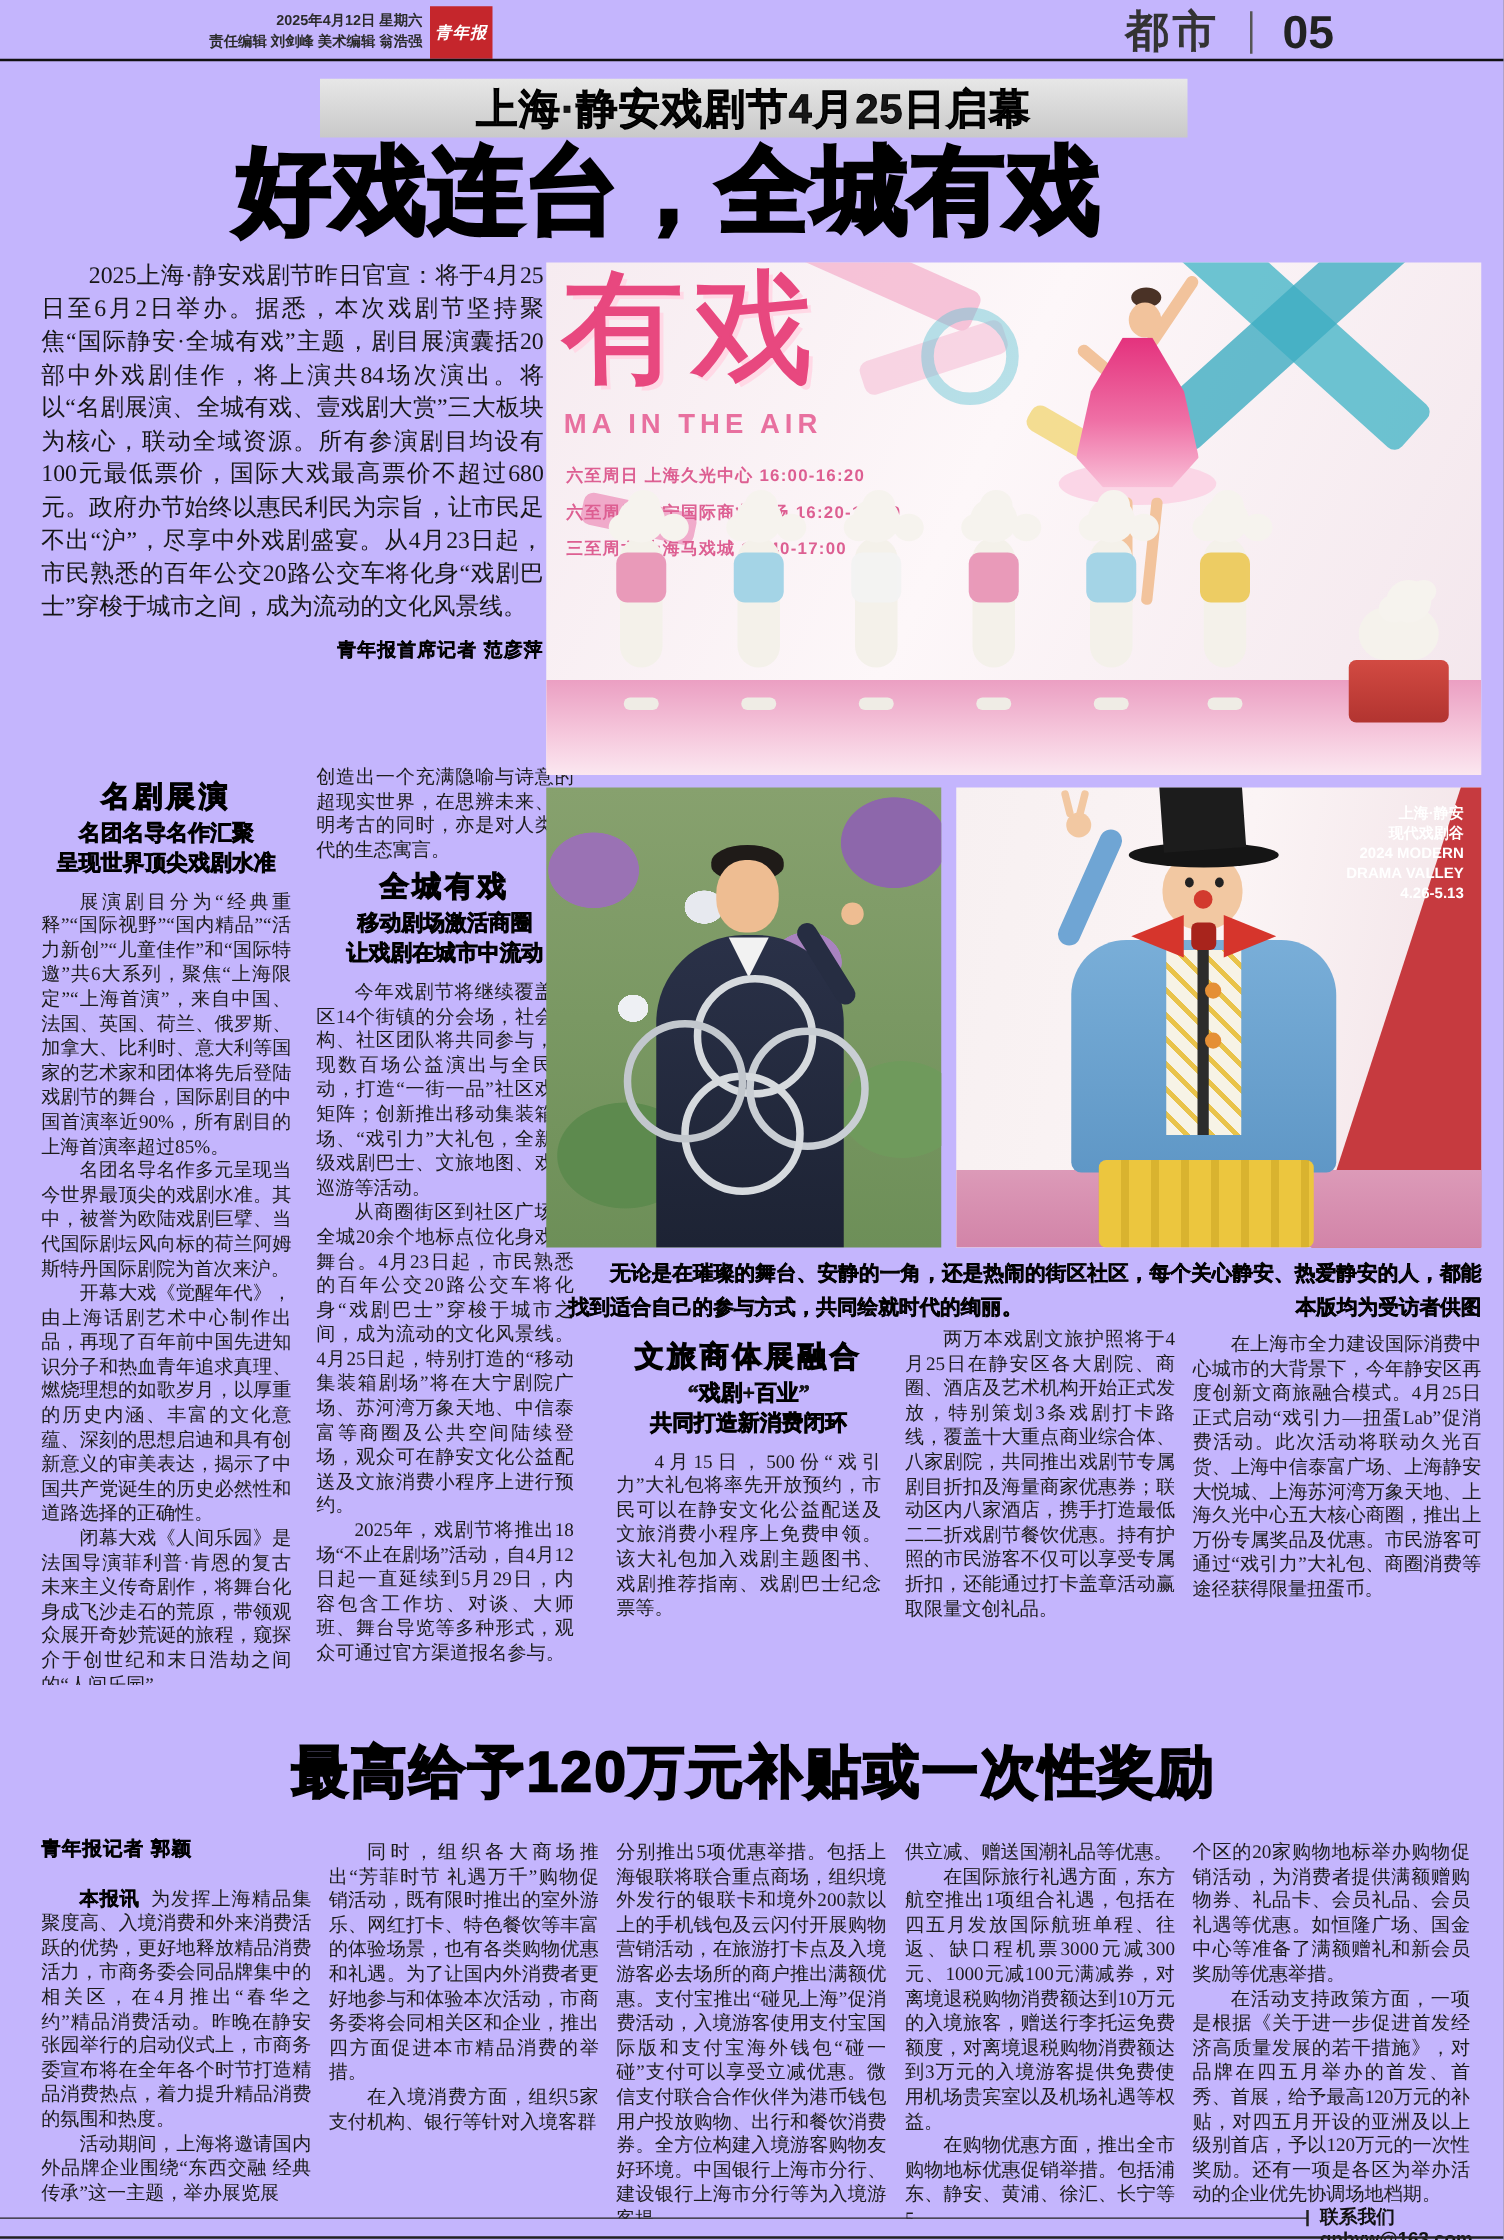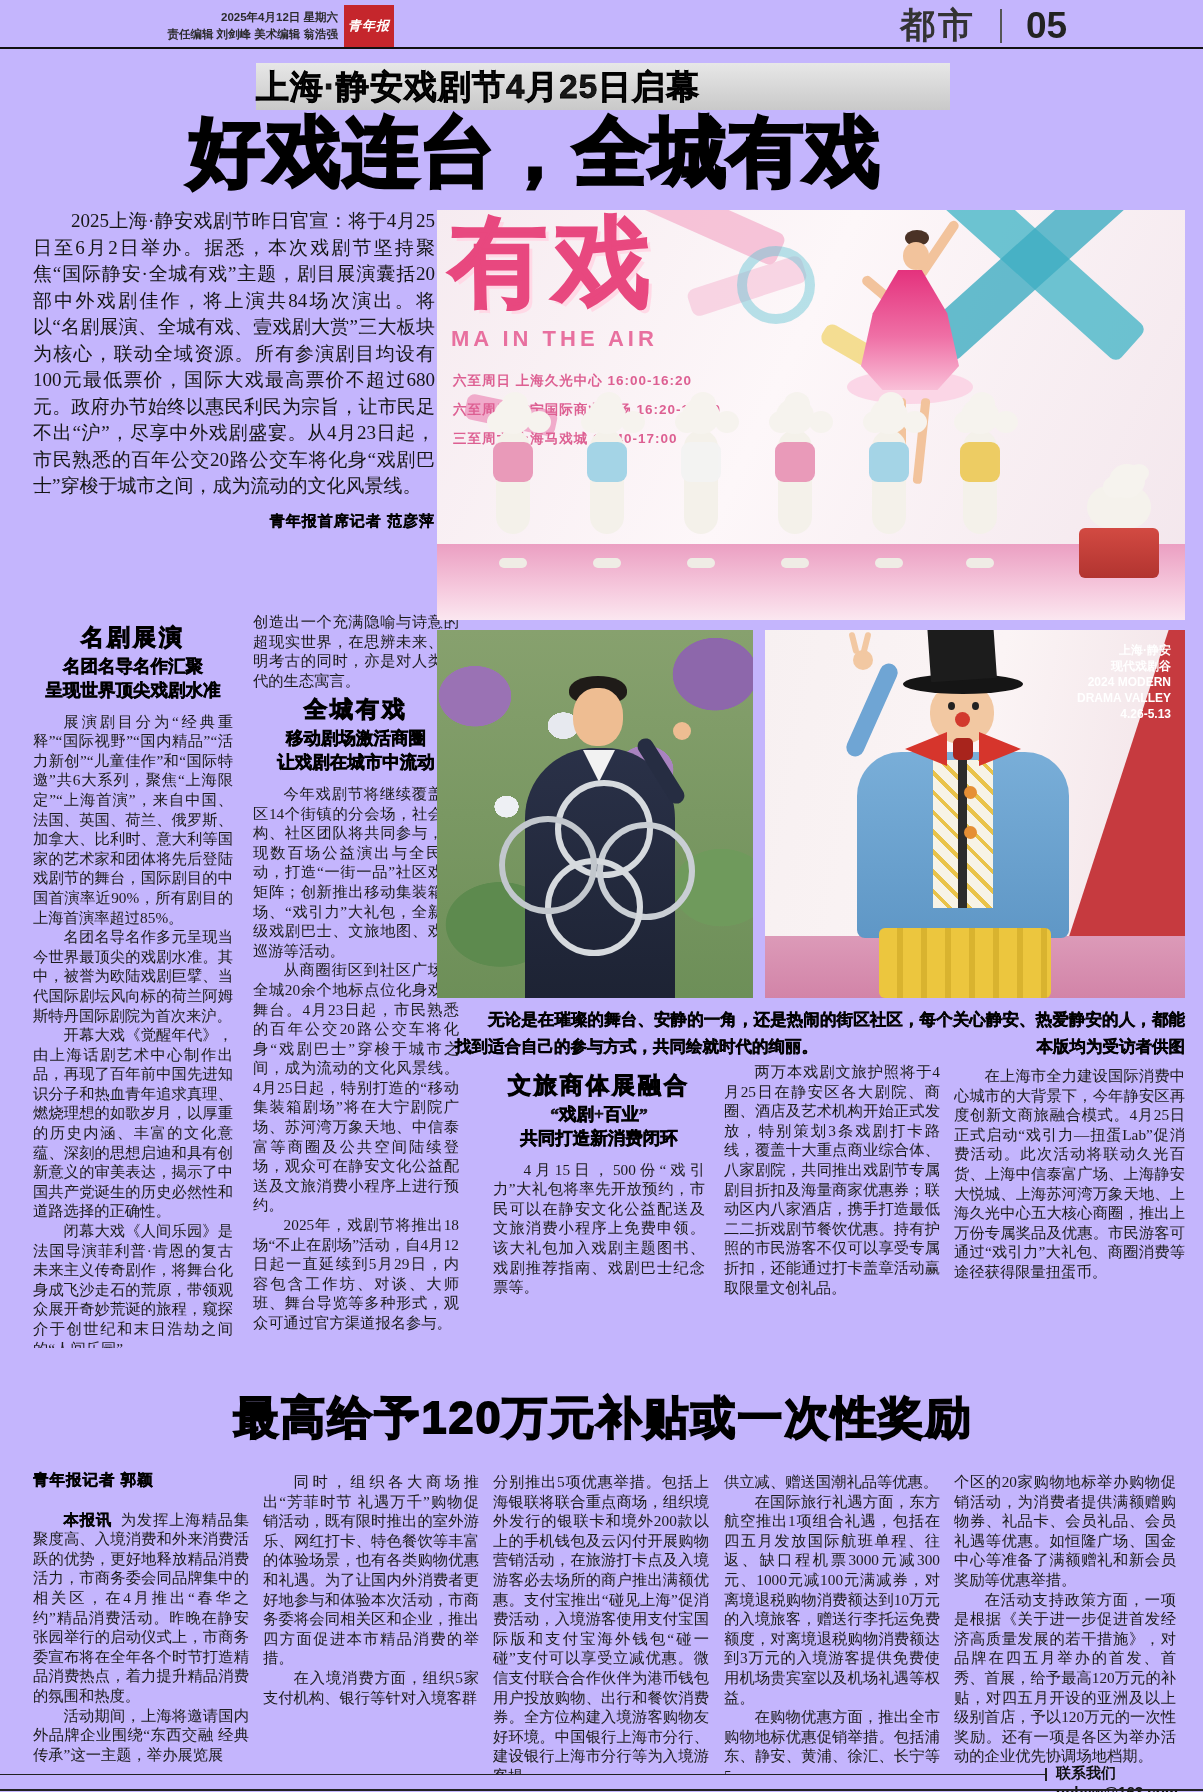--- a/index.html
+++ b/index.html
@@ -13,21 +13,21 @@
     display:flex;align-items:center;justify-content:center;font-size:13px;font-weight:700;font-style:italic;
     font-family:"Liberation Serif",serif;letter-spacing:1px;}
   .mast-right{position:absolute;left:900px;top:2px;display:flex;align-items:center;gap:24px;
     font-family:"Liberation Sans",sans-serif;}
   .sec-name{font-size:35px;font-weight:800;color:#333;letter-spacing:3px;}
   .sec-bar{width:2px;height:34px;background:#555;}
   .page-no{font-size:37px;font-weight:600;color:#222;}
   .top-rule{position:absolute;left:0;top:47px;width:1203px;height:2px;background:#111;}
 
   
-  .kicker-band{position:absolute;left:256px;top:63px;width:694px;height:47px;
+  .kicker-band{position:absolute;left:256px;top:63px;width:694px;height:47px;text-align:center;
     background:linear-gradient(180deg,#e7e7e7,#c9c9c9);}
   .kicker-band span{line-height:47px;font-family:"Liberation Sans",sans-serif;font-size:33px;font-weight:800;
     letter-spacing:1px;-webkit-text-stroke:.8px #000;}
   .title1{position:absolute;left:20px;top:102px;width:1030px;text-align:center;
     font-family:"Liberation Sans",sans-serif;font-size:76px;font-weight:900;-webkit-text-stroke:3px #000;
     letter-spacing:1px;color:#000;}
 
   
   .ncol{position:absolute;font-size:15.3px;line-height:19.6px;text-align:justify;overflow:hidden;color:#1c1c1c;}
   .lead-block{position:absolute;left:33px;top:208px;width:402px;font-size:19px;line-height:26.5px;
@@ -58,21 +58,21 @@
     background:linear-gradient(115deg,#f6ebf0,#fdf7f9 45%,#f3e6ec);}
   .pm-shape{position:absolute;border-radius:8px;}
   .pm-x1{left:468px;top:26px;width:260px;height:46px;background:#49b6c8;transform:rotate(42deg);opacity:.8;}
   .pm-x2{left:468px;top:26px;width:260px;height:46px;background:#3fadc2;transform:rotate(-42deg);opacity:.8;}
   .pm-s1{left:190px;top:-8px;width:160px;height:34px;background:#f3aecb;transform:rotate(24deg);opacity:.7;}
   .pm-s2{left:250px;top:62px;width:120px;height:28px;background:#f6c3d8;transform:rotate(-18deg);opacity:.65;}
   .pm-s3{left:28px;top:192px;width:92px;height:26px;background:#e765a2;transform:rotate(12deg);opacity:.5;}
   .pm-y{left:382px;top:128px;width:72px;height:22px;background:#f0cf5a;transform:rotate(30deg);opacity:.65;}
   .pm-ring{left:300px;top:36px;width:58px;height:58px;border:10px solid #62c3d2;border-radius:50%;opacity:.45;background:none;}
   .pm-big{position:absolute;left:12px;top:-12px;font-family:"Liberation Sans",sans-serif;font-size:98px;
-    font-weight:700;color:#e8487f;text-shadow:4px 4px 0 #ffd9e6;-webkit-text-stroke:2px #e8487f;letter-spacing:6px;}
+    font-weight:400;color:#e8487f;text-shadow:4px 4px 0 #ffd9e6;-webkit-text-stroke:2px #e8487f;letter-spacing:6px;}
   .pm-air{position:absolute;left:14px;top:116px;font-family:"Liberation Sans",sans-serif;font-size:22px;
     font-weight:700;color:#e8709f;letter-spacing:4px;}
   .pm-sched{position:absolute;left:16px;top:156px;color:#dd5f92;font-family:"Liberation Sans",sans-serif;
     font-size:13.5px;font-weight:700;line-height:29px;letter-spacing:1px;}
   .pm-floor{position:absolute;left:0;bottom:0;width:100%;height:76px;
     background:linear-gradient(180deg,#eb9fc2,#f6cade 60%,#fbe7f0);}
   .dancer{position:absolute;left:408px;top:10px;width:130px;height:280px;}
   .d-head{position:absolute;left:58px;top:22px;width:26px;height:28px;background:#f2c39c;border-radius:50%;}
   .d-hair{position:absolute;left:60px;top:10px;width:24px;height:16px;background:#4a3226;border-radius:50%;}
   .d-arm{position:absolute;left:88px;top:-4px;width:10px;height:66px;background:#f2c39c;transform:rotate(34deg);border-radius:5px;}

